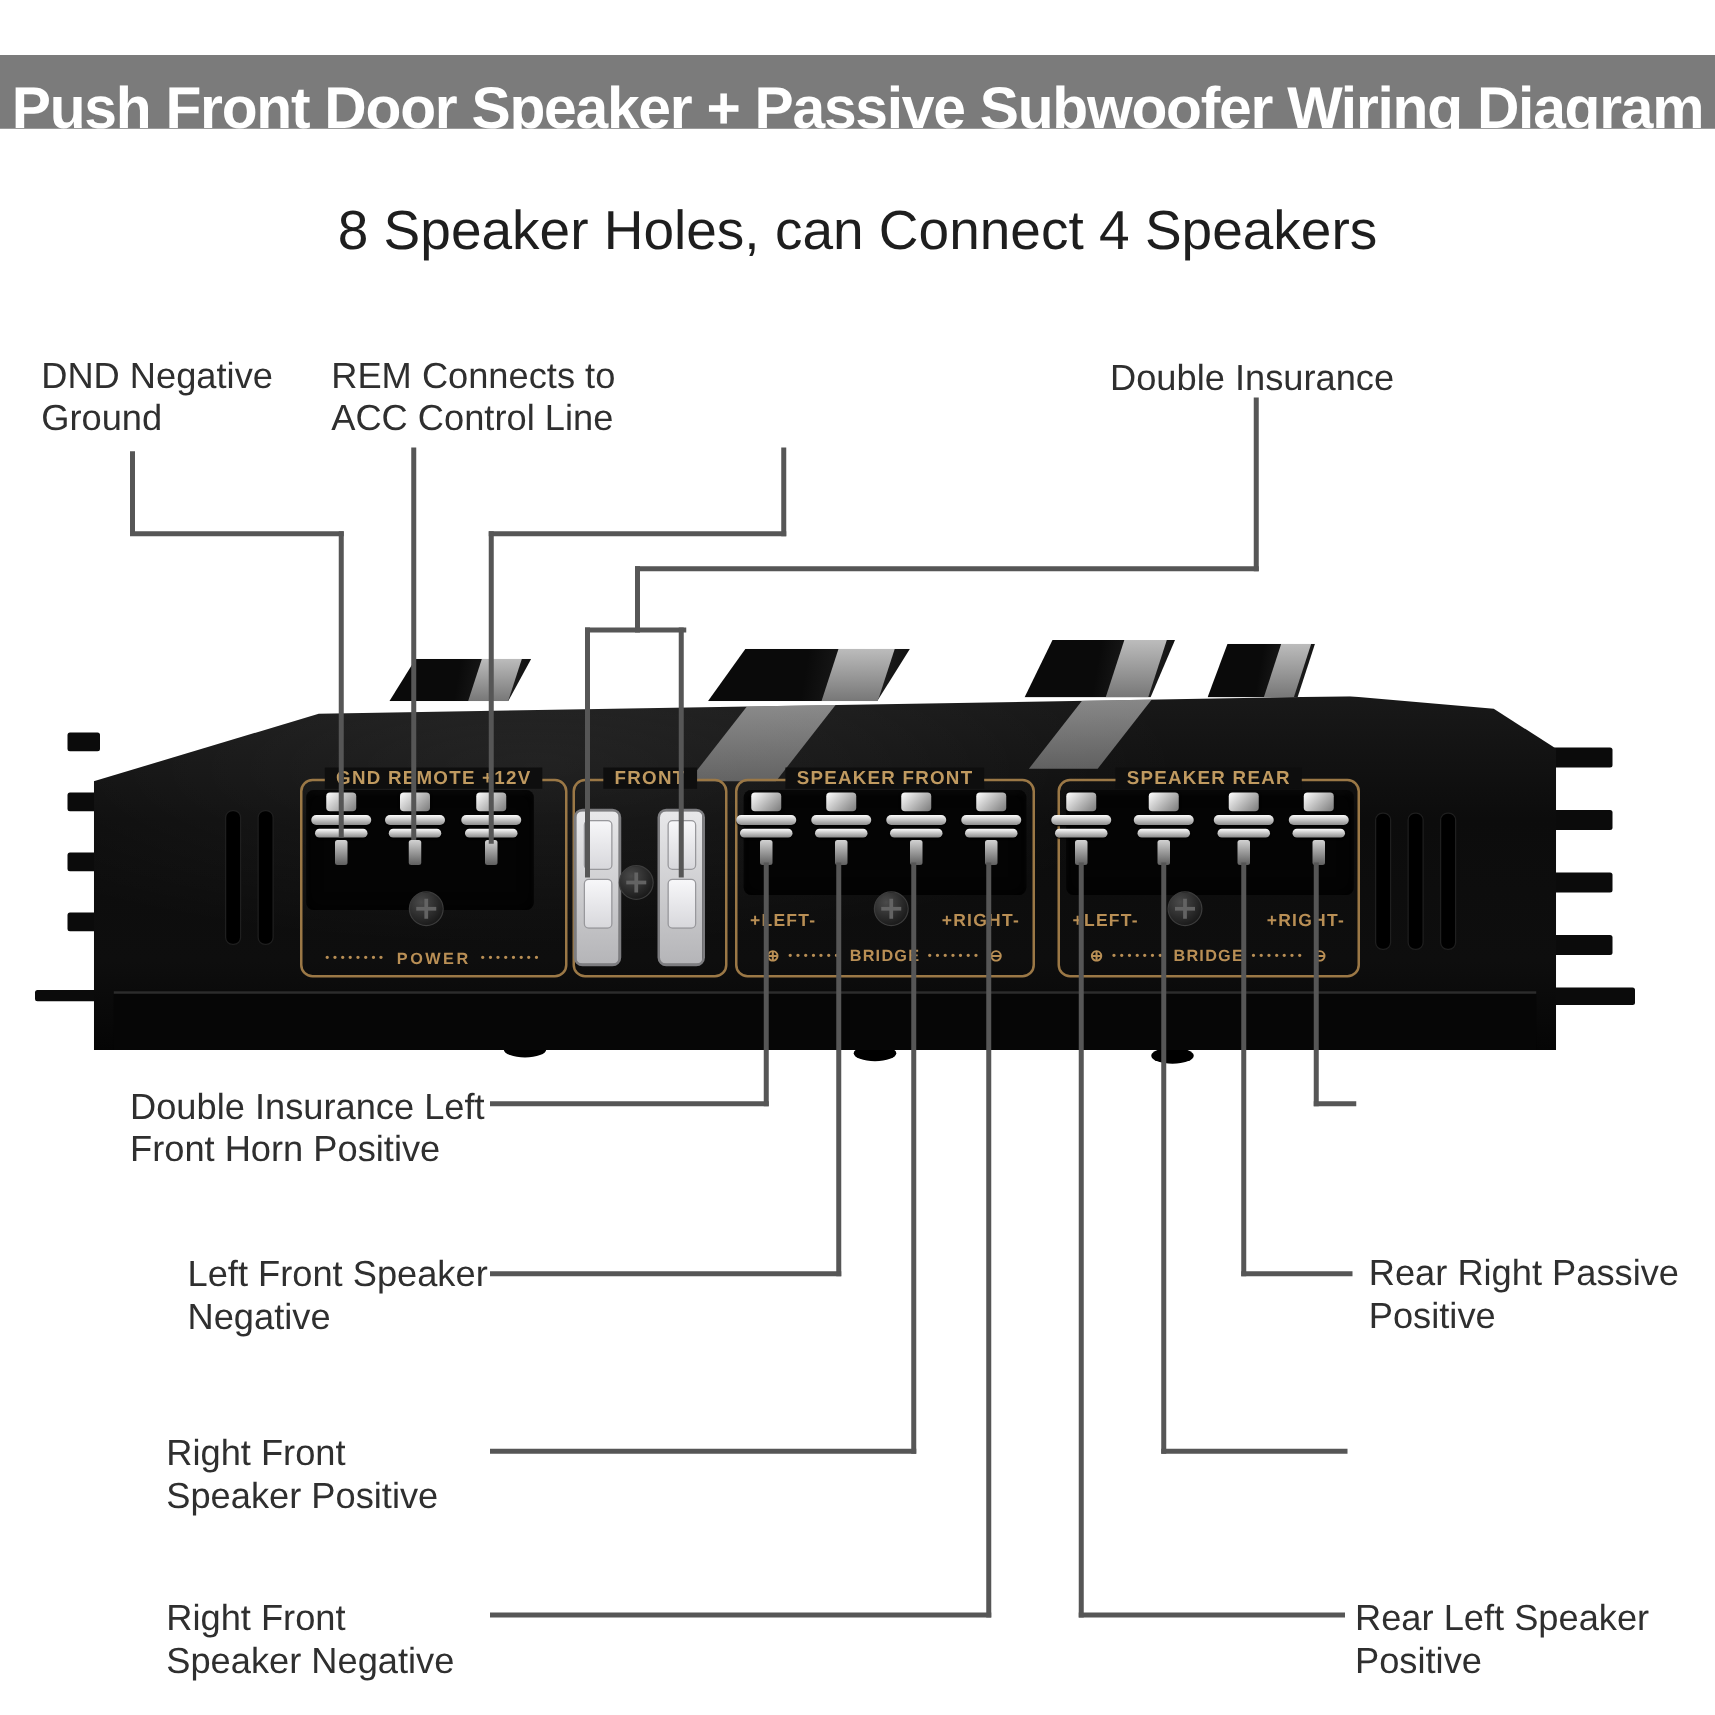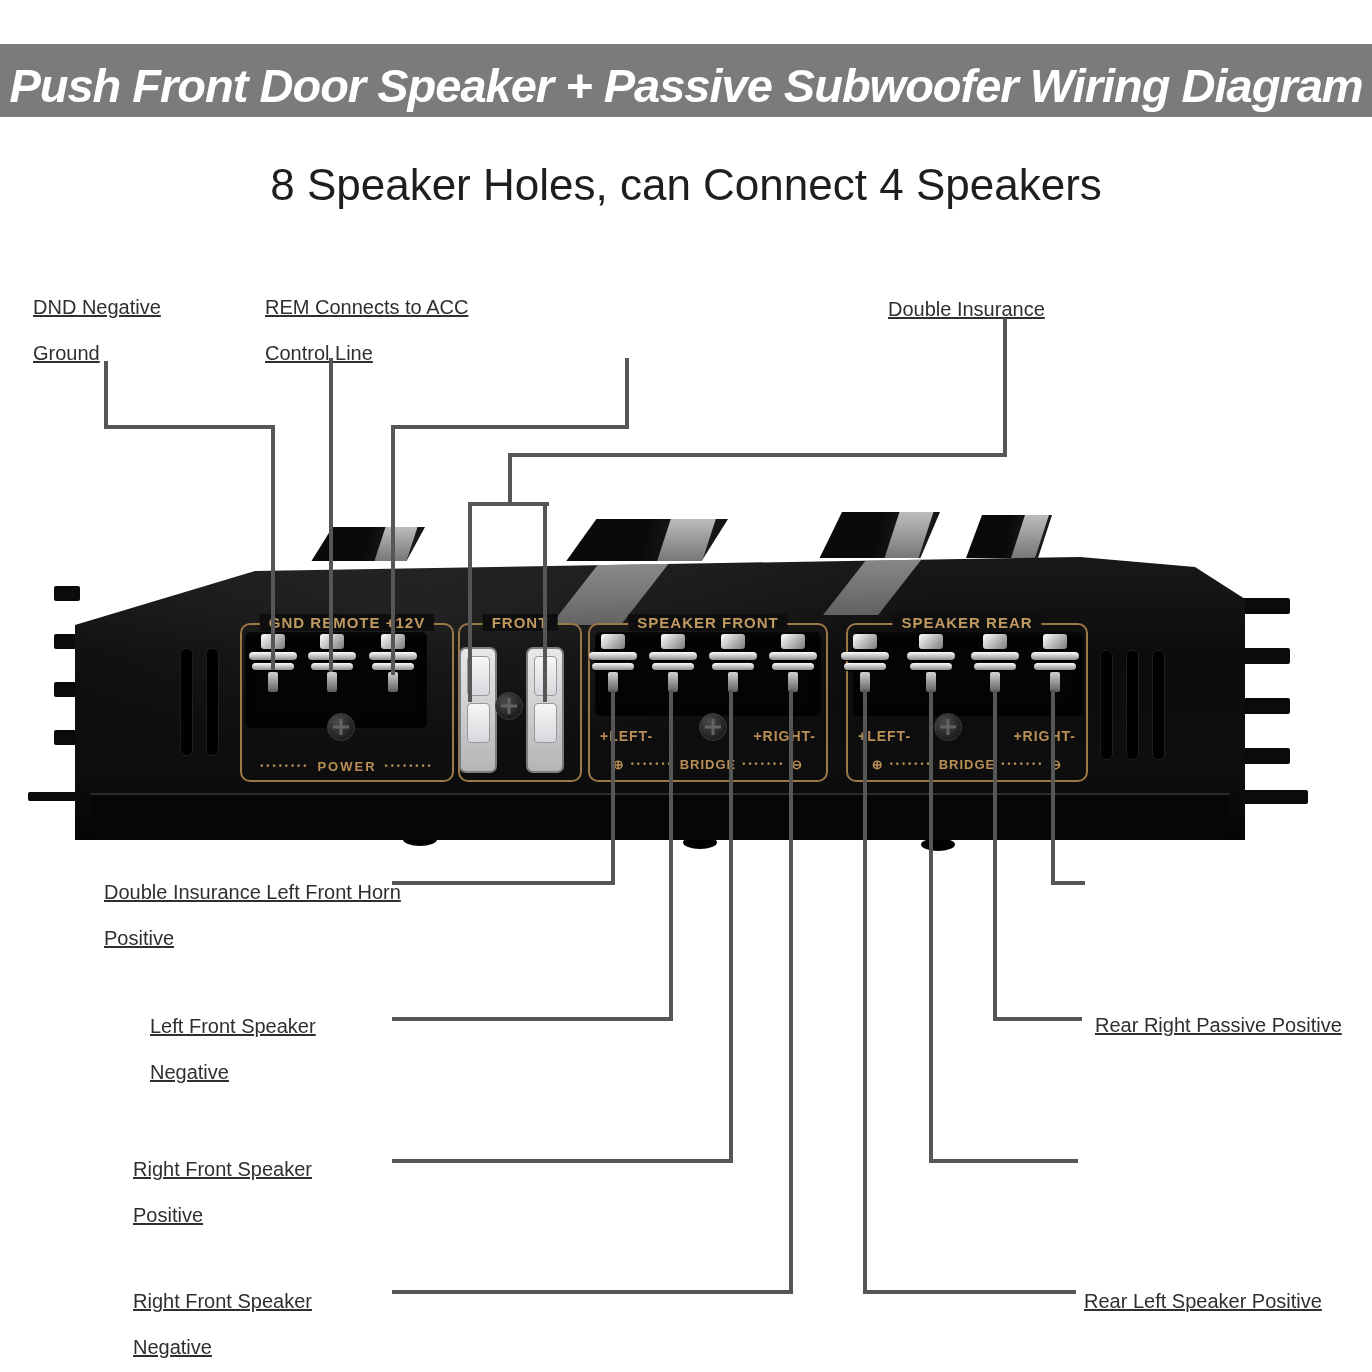--- a/index.html
+++ b/index.html
@@ -1,25 +1,25 @@
 <!DOCTYPE html>
 <html><head>
 <meta charset="utf-8">
 <style>
   html,body{margin:0;padding:0;background:#ffffff;}
   #canvas{position:relative;width:1372px;height:1372px;background:#ffffff;overflow:hidden;
           font-family:"Liberation Sans", sans-serif;}
   
-  .banner{position:absolute;left:0;top:44px;width:1372px;height:73px;background:#7b7b7b;font-style:italic;}
+  .banner{position:absolute;left:0;top:44px;width:1372px;height:59px;background:#7b7b7b;}
   .banner h1{margin:0;width:100%;text-align:center;line-height:84px;font-size:47px;
              font-weight:bold;color:#ffffff;letter-spacing:-1px;}
   .subtitle{position:absolute;left:0;top:160px;width:1372px;text-align:center;
             font-size:44px;color:#1e1e1e;font-weight:400;}
   
-  .callout{position:absolute;font-size:20px;line-height:46px;color:#2f2f2f;z-index:5;text-decoration:underline;}
+  .callout{position:absolute;font-size:29px;line-height:34px;color:#2f2f2f;z-index:5;}
   
   .ln{position:absolute;background:#565656;z-index:6;}
   .v{width:4px;} .h{height:4px;}
   
   .tab{position:absolute;z-index:0;background:linear-gradient(100deg,#0a0a0a 55%,#222 80%,#0d0d0d);
        clip-path:polygon(14% 100%,30% 0%,100% 0%,86% 100%);overflow:hidden;}
   .tab .sheen{position:absolute;right:10%;top:0;width:24%;height:100%;
        background:linear-gradient(180deg,#bcbcbc,#777);transform:skewX(-18deg);}
   .amp-body{position:absolute;left:75px;top:555px;width:1170px;height:285px;z-index:1;
        background:radial-gradient(ellipse at 30% 20%, rgba(255,255,255,0.07), transparent 45%),

